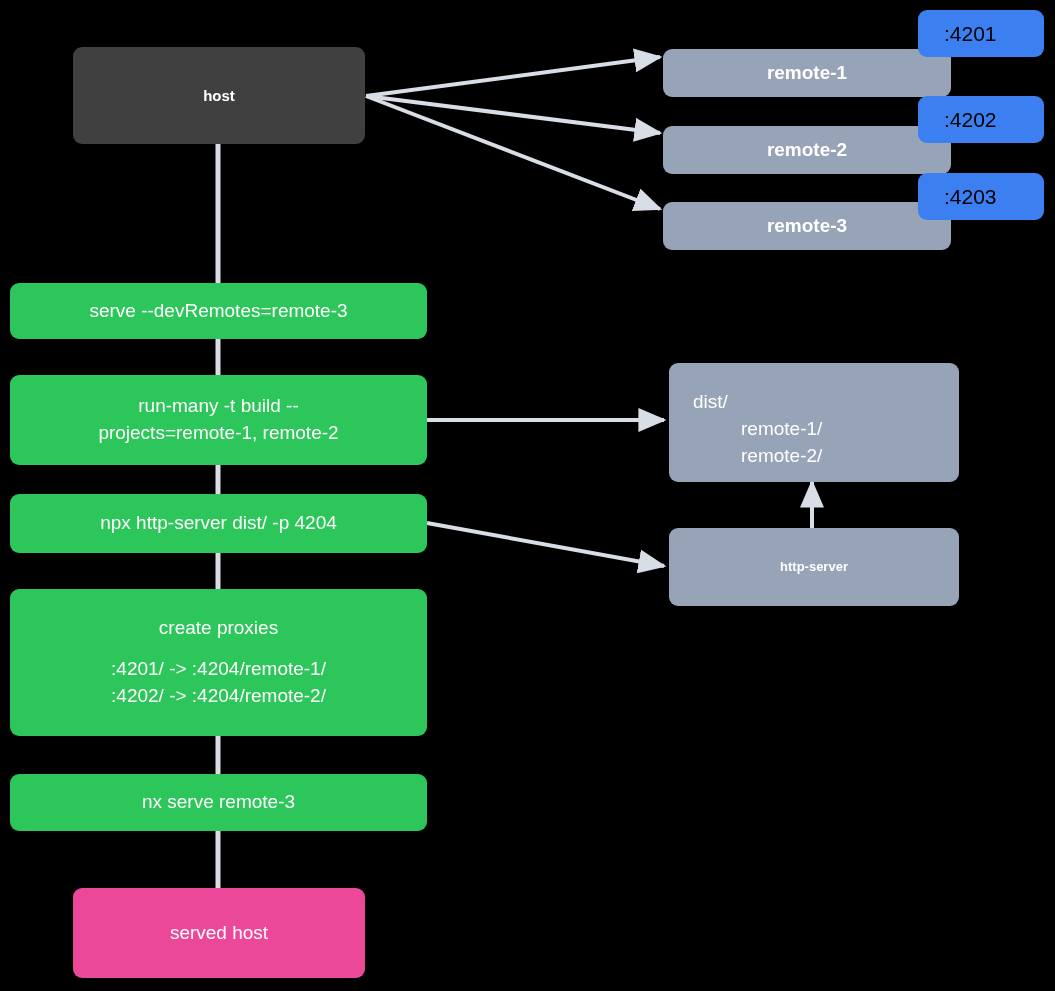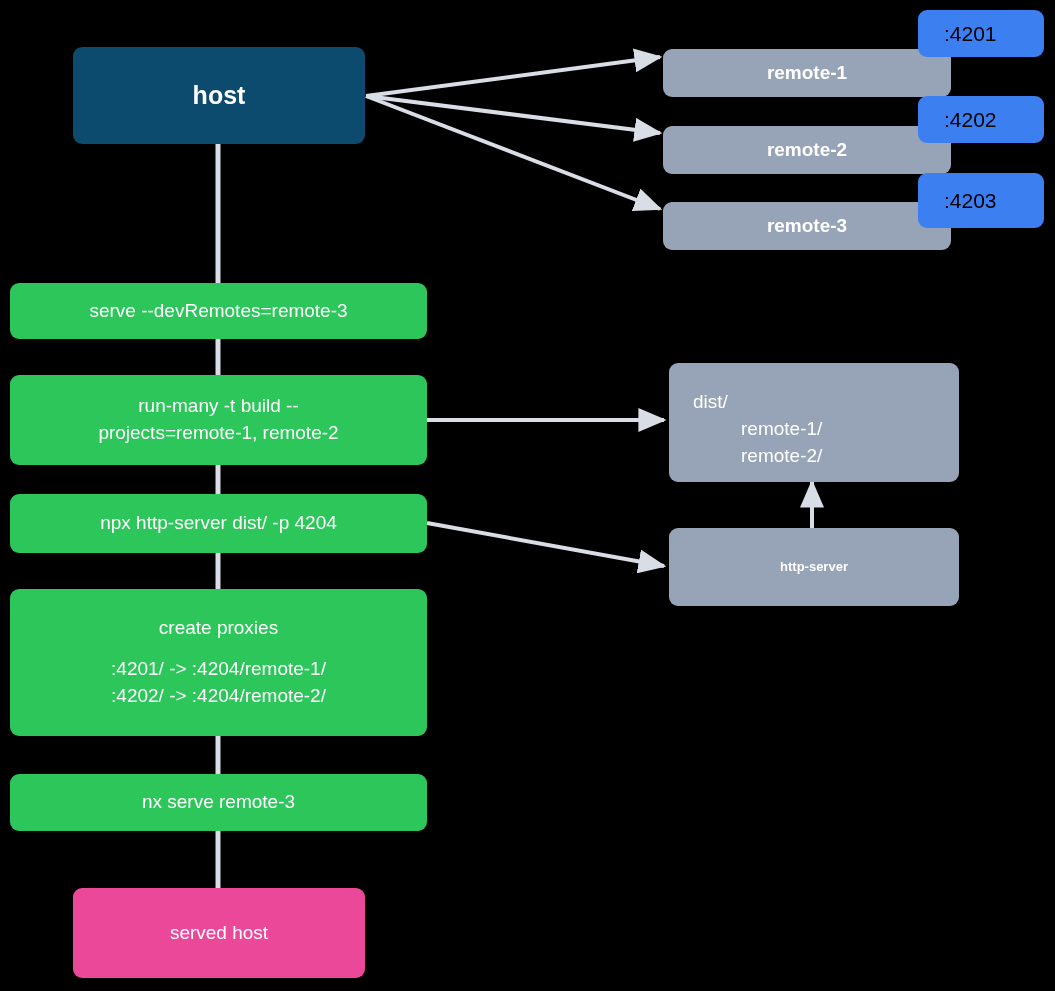--- a/index.html
+++ b/index.html
@@ -24,22 +24,22 @@
     align-items: center;
     justify-content: center;
     text-align: center;
     color: #ffffff;
     border-radius: 9px;
     line-height: 1.42;
     white-space: pre-line;
     z-index: 3;
   }
   .node-host {
-    background: #0c4a6e;
-    font-size: 25px;
+    background: #404040;
+    font-size: 15px;
     font-weight: bold;
   }
   .node-served {
     background: #ec4899;
     font-size: 19px;
     font-weight: normal;
   }
   .node-remote {
     background: #97A3B6;
     font-size: 19px;
@@ -139,21 +139,21 @@
   <div class="node node-remote" style="left:663px; top:110px; width:288px; height:48px;">
     <span>remote-2</span>
   </div>
   <div class="badge" style="left:918px; top:96px; width:126px; height:47px;">
     <span>:4202</span>
   </div>
 
   <div class="node node-remote" style="left:663px; top:186px; width:288px; height:48px;">
     <span>remote-3</span>
   </div>
-  <div class="badge" style="left:918px; top:173px; width:126px; height:55px;">
+  <div class="badge" style="left:918px; top:173px; width:126px; height:47px;">
     <span>:4203</span>
   </div>
 
   <div class="node node-cmd" style="left:10px; top:283px; width:417px; height:56px;">
     <span>serve --devRemotes=remote-3</span>
   </div>
 
   <div class="node node-cmd" style="left:10px; top:375px; width:417px; height:90px;">
     <span>run-many -t build --
 projects=remote-1, remote-2</span>

